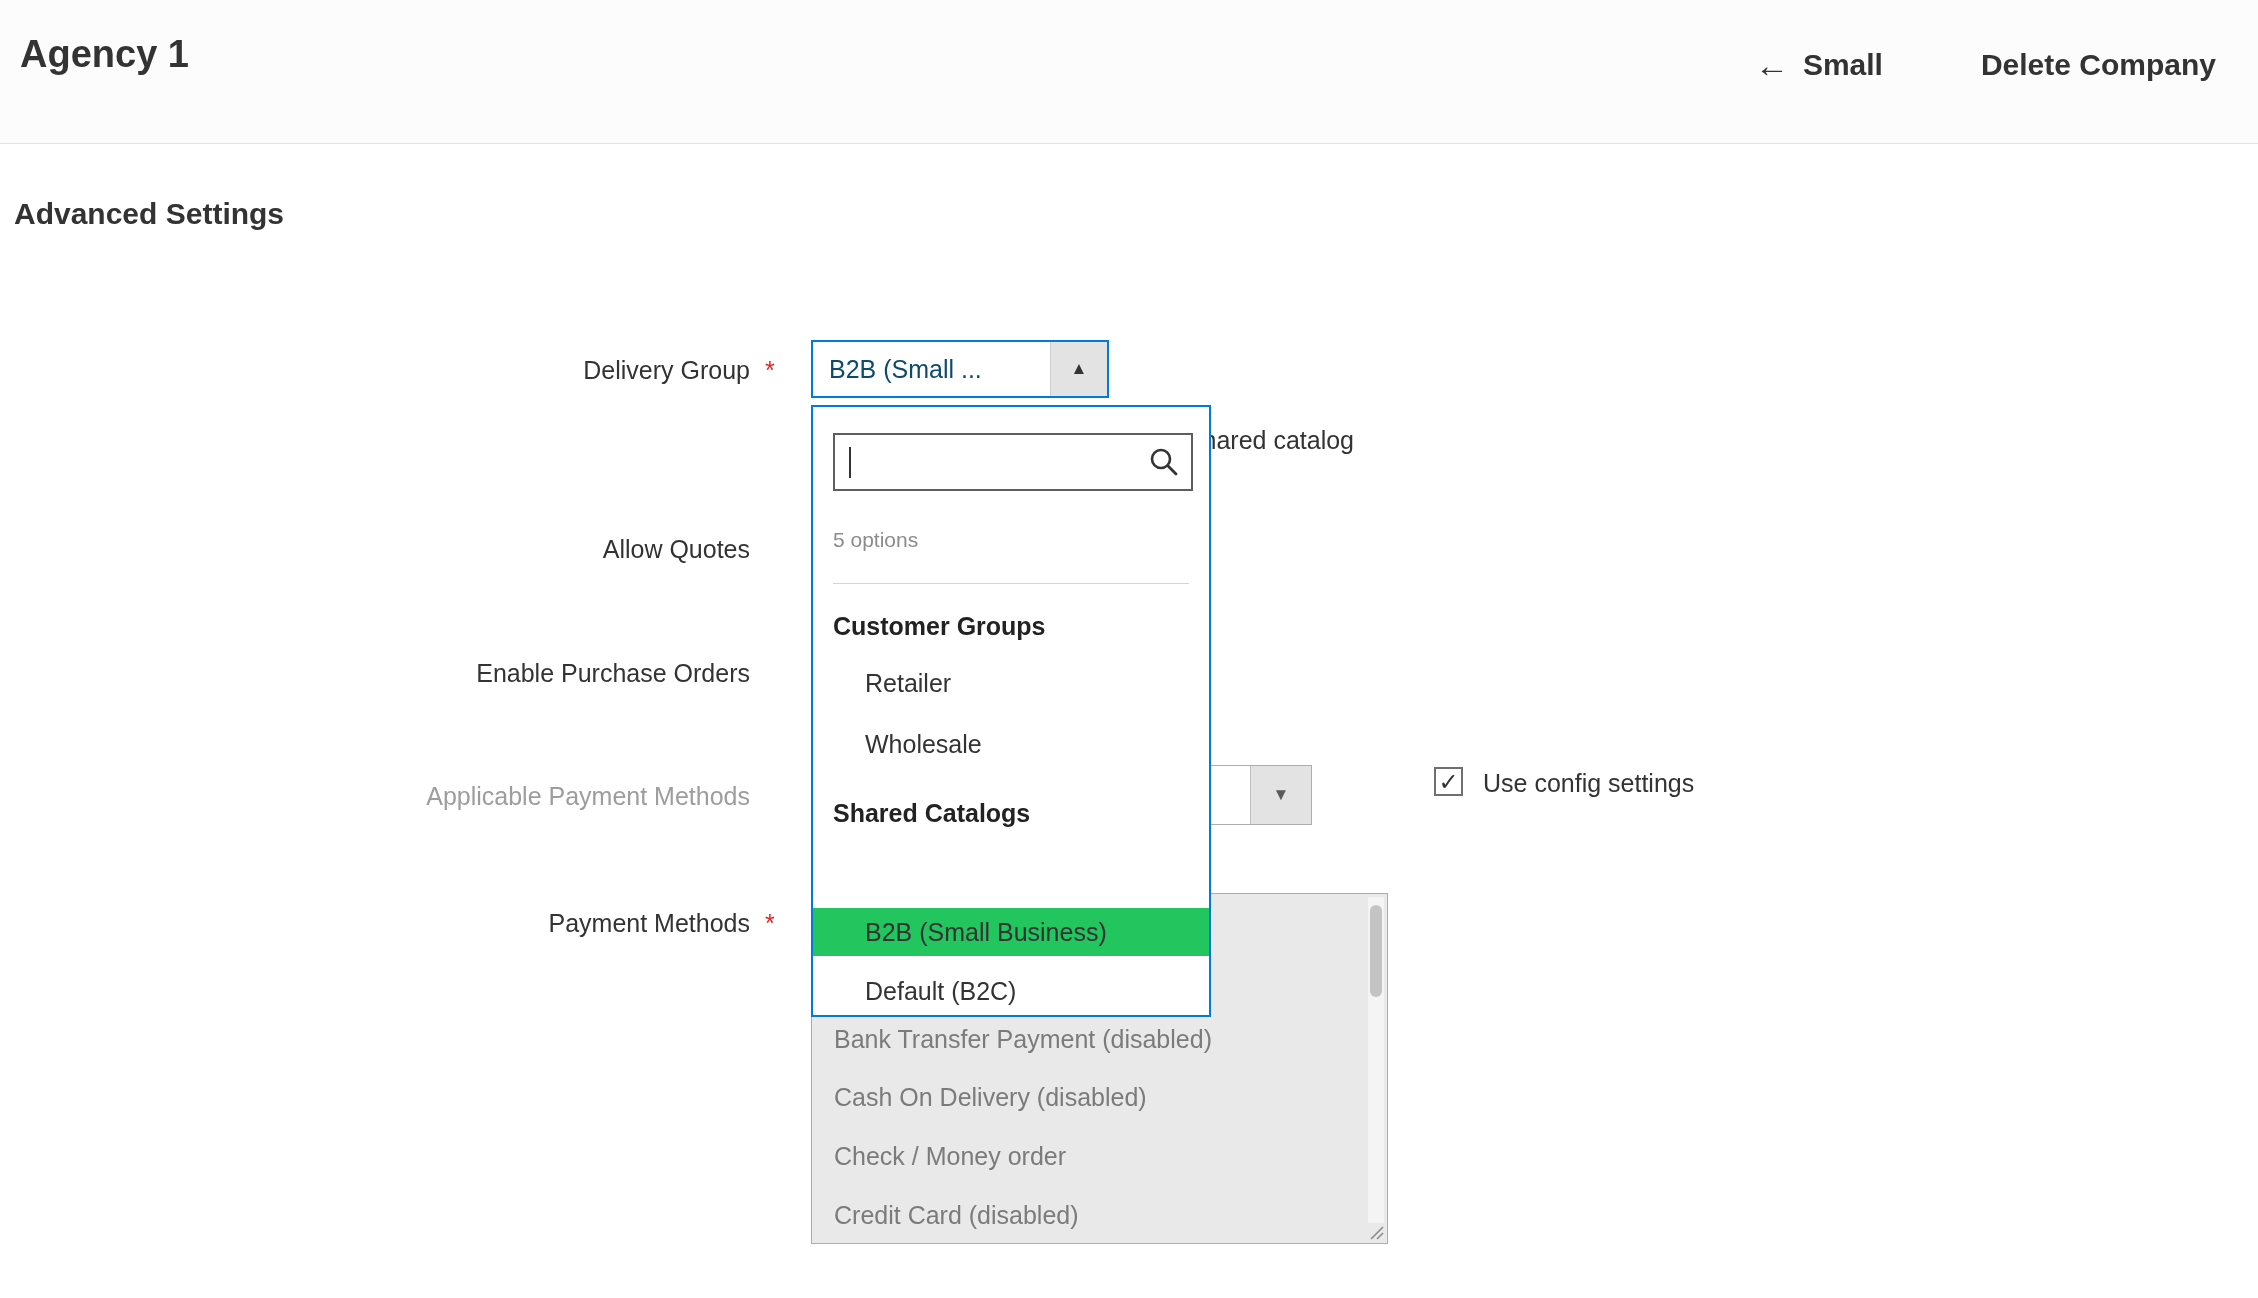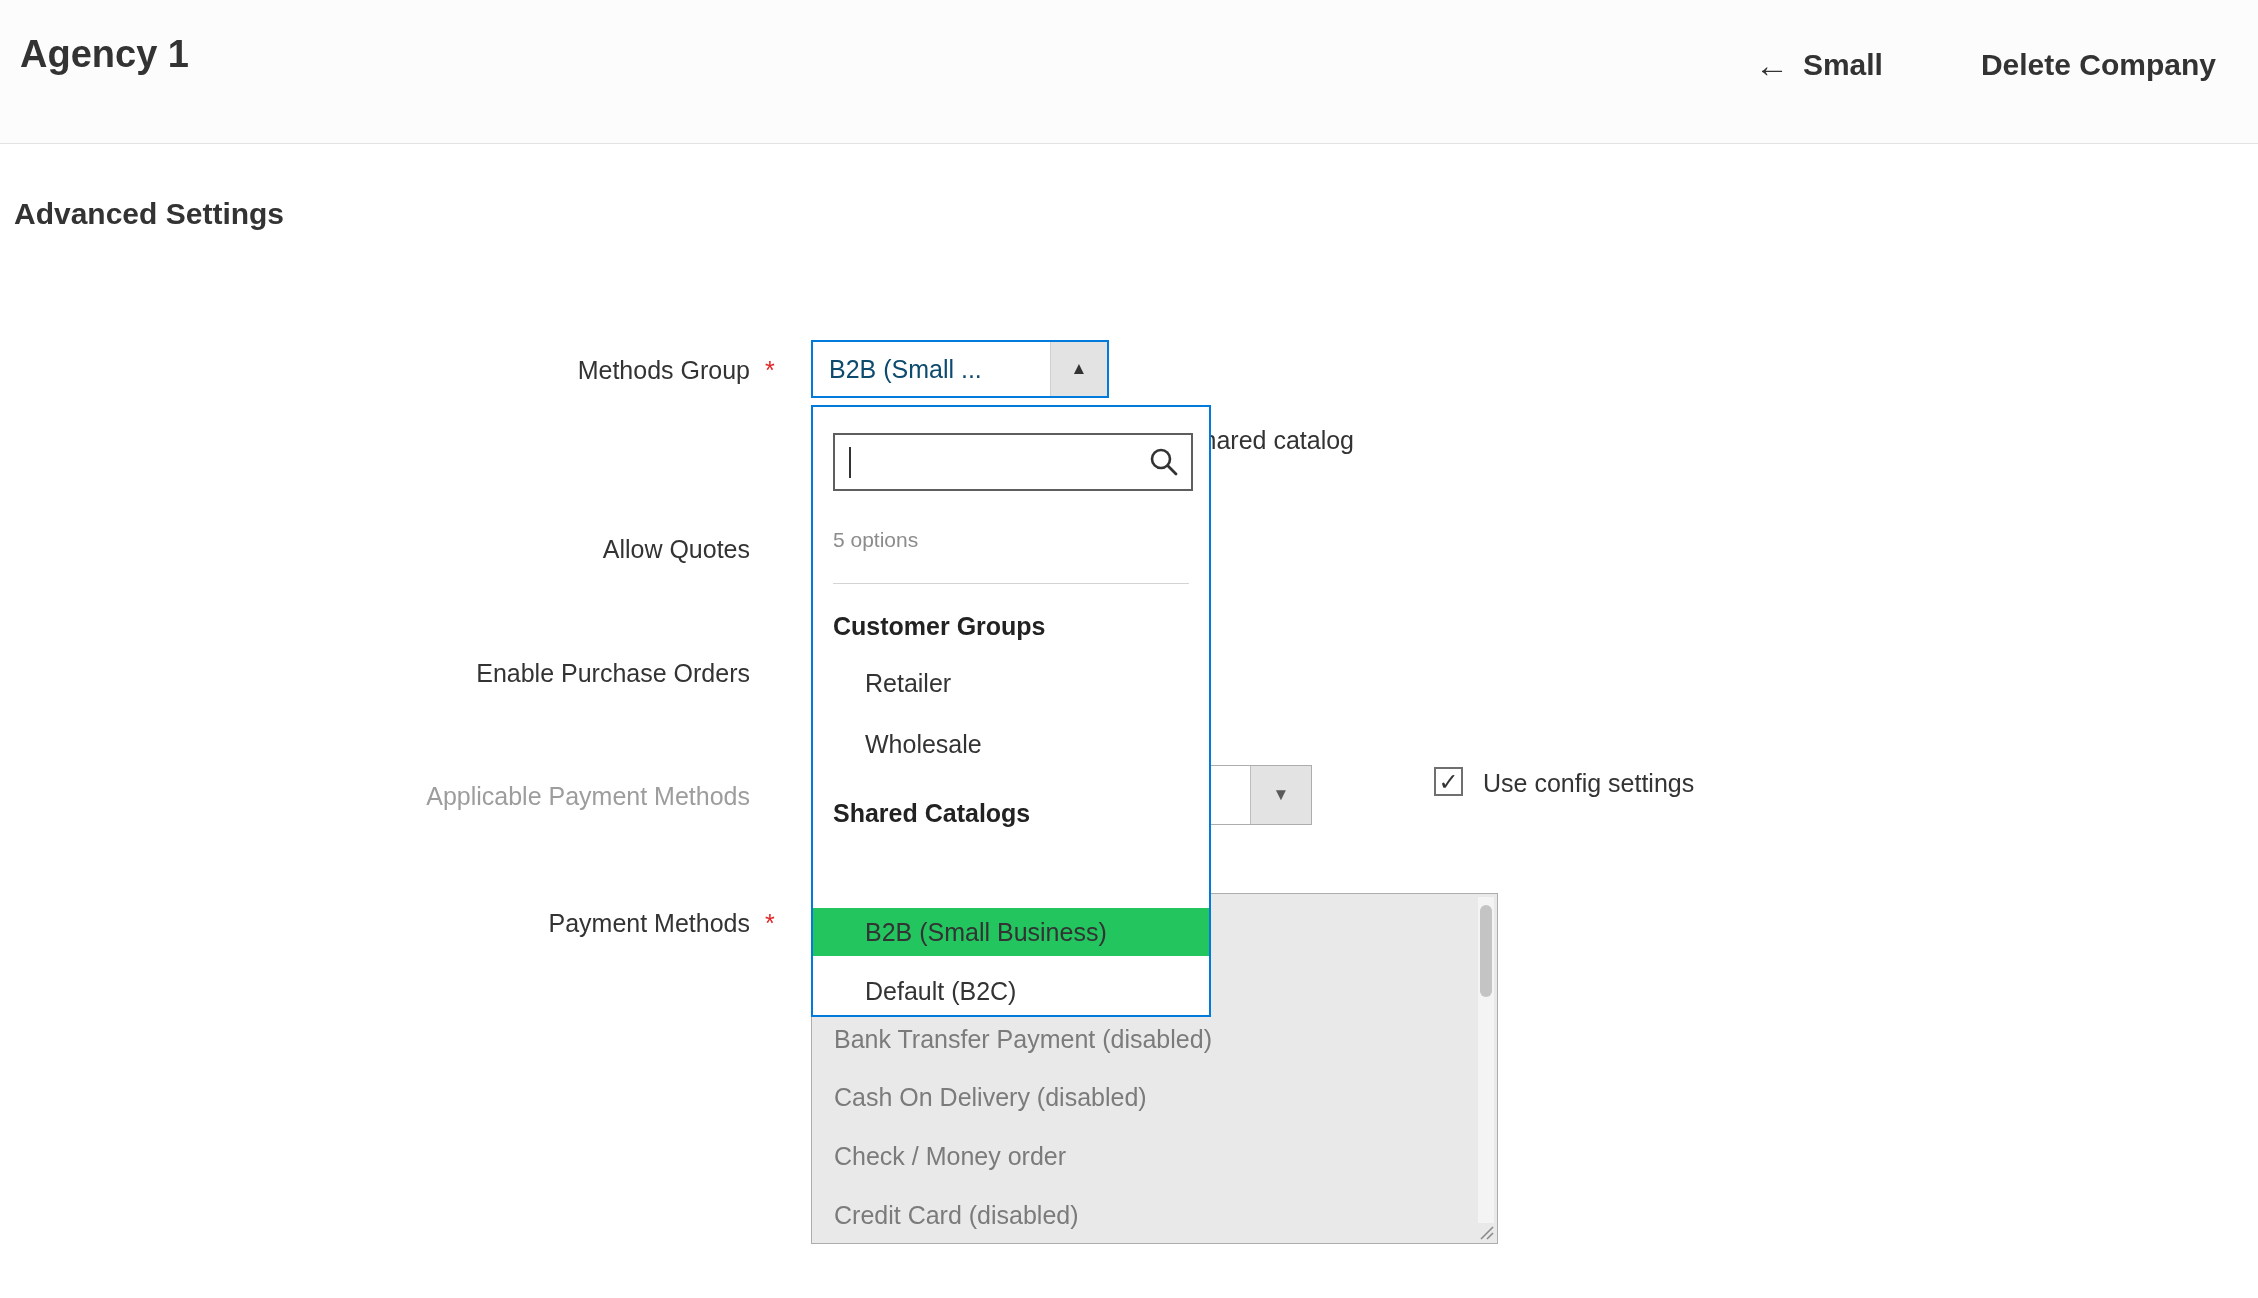--- a/index.html
+++ b/index.html
@@ -124,21 +124,21 @@
     box-sizing:border-box;border:2px solid #6f6f6f;background:#fff;
     display:flex;align-items:center;justify-content:center;
     font-size:24px;font-weight:700;color:#333;cursor:pointer;
   }
   .ucs-label{
     position:absolute;left:1483px;top:769px;
     font-size:25px;color:#333;white-space:nowrap;
   }
   
   .pm-list{
-    position:absolute;left:811px;top:893px;width:687px;height:351px;
+    position:absolute;left:811px;top:893px;width:577px;height:351px;
     box-sizing:border-box;background:#e9e9e9;border:1px solid #adadad;z-index:3;
   }
   .pm-opt{
     position:absolute;left:22px;white-space:nowrap;
     font-size:25px;line-height:26px;color:#7b7b7b;
   }
   .pm-opt-1{top:132px;}
   .pm-opt-2{top:190px;}
   .pm-opt-3{top:249px;}
   .pm-opt-4{top:308px;}
@@ -165,21 +165,21 @@
         <span class="back-label">Small</span>
       </div>
       <div class="delete-button">
         <span class="delete-label">Delete Company</span>
       </div>
     </div>
   </div>
 
   <div class="section-title">Advanced Settings</div>
 
-  <div class="flabel lbl-customer-group">Methods Group</div>
+  <div class="flabel lbl-customer-group">Delivery Group</div>
   <div class="ast ast-cg">*</div>
   <div class="flabel lbl-allow-quotes">Allow Quotes</div>
   <div class="flabel lbl-epo">Enable Purchase Orders</div>
   <div class="flabel lbl-apm">Applicable Payment Methods</div>
   <div class="flabel lbl-pm">Payment Methods</div>
   <div class="ast ast-pm">*</div>
 
   <div class="cg-select">
     <span class="value">B2B (Small ...</span>
     <span class="collapse-btn">

